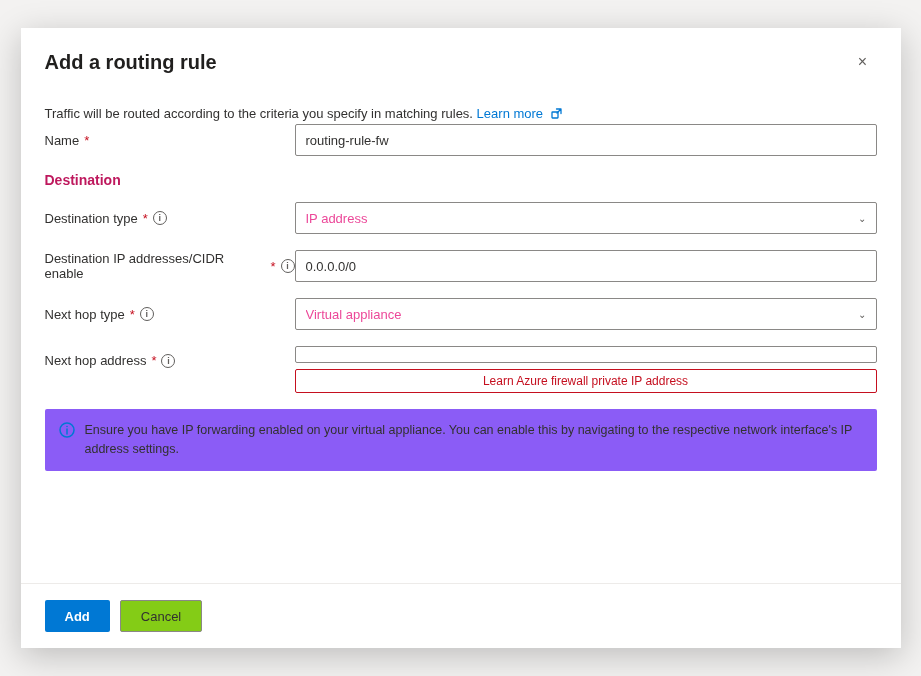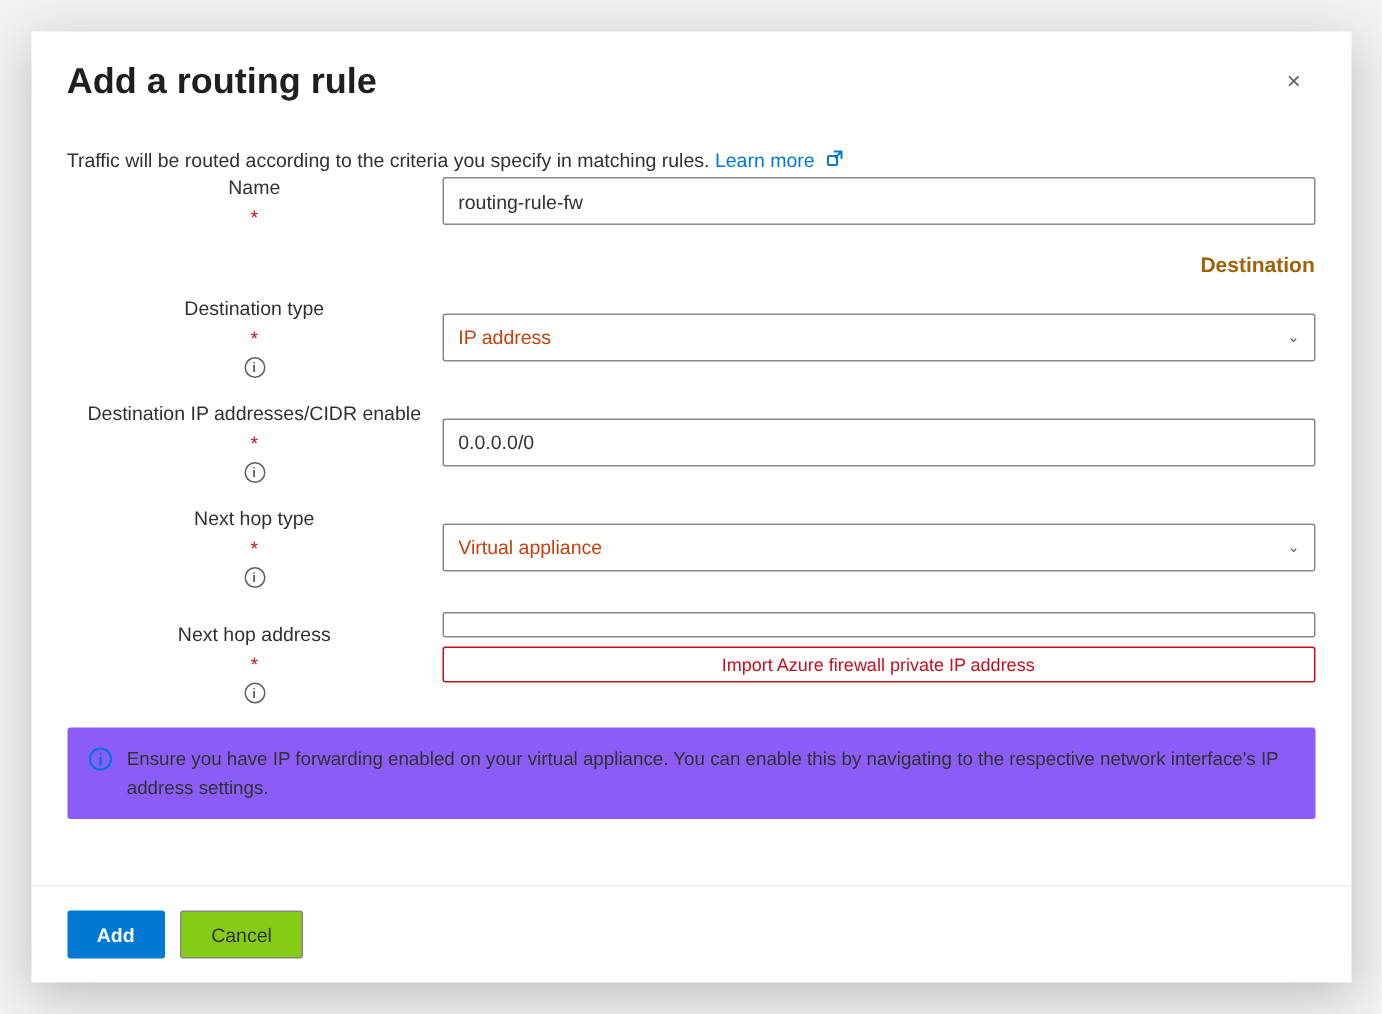--- a/index.html
+++ b/index.html
@@ -24,21 +24,21 @@
       padding: 0;
     }
     .dialog-header {
       display: flex;
       justify-content: space-between;
       align-items: center;
       padding: 20px 24px 12px 24px;
       border-bottom: none;
     }
     .dialog-title {
-      font-size: 24px;
+      font-size: 20px;
       font-weight: 600;
       color: #201f1e;
     }
     .close-btn {
       background: none;
       border: none;
       cursor: pointer;
       font-size: 16px;
       color: #605e5c;
       width: 28px;
@@ -68,21 +68,20 @@
       margin-bottom: 16px;
     }
     .form-label {
       width: 250px;
       font-size: 13px;
       color: #323130;
       flex-shrink: 0;
       display: flex;
       align-items: center;
       gap: 5px;
-      flex-direction: column;
     }
     .required-star {
       color: #c50f1f;
     }
     .info-icon {
       display: inline-flex;
       align-items: center;
       justify-content: center;
       width: 14px;
       height: 14px;
@@ -109,43 +108,42 @@
       flex: 1;
       position: relative;
     }
     .form-select {
       width: 100%;
       height: 32px;
       border: 1px solid #8a8886;
       border-radius: 2px;
       padding: 0 32px 0 10px;
       font-size: 13px;
-      color: #c2410c;
+      color: #ec4899;
       outline: none;
       appearance: none;
       background: white;
       cursor: pointer;
       font-family: inherit;
     }
     .select-chevron {
       position: absolute;
       right: 10px;
       top: 50%;
       transform: translateY(-50%);
       pointer-events: none;
       color: #605e5c;
       font-size: 10px;
     }
     .section-heading {
       font-size: 14px;
       font-weight: 600;
-      color: #a16207;
+      color: #be185d;
       margin-bottom: 14px;
       margin-top: 6px;
-      text-align: right;
     }
     .import-link {
       color: #c50f1f;
       background: none;
       border: 1.5px solid #c50f1f;
       cursor: pointer;
       font-size: 12px;
       padding: 4px 8px;
       border-radius: 2px;
       display: inline-block;
@@ -292,21 +290,21 @@
     </div>
 
     <div class="form-row" style="align-items: flex-start;">
       <div class="form-label" style="margin-top:7px;">
         <span>Next hop address</span>
         <span class="required-star">*</span>
         <span class="info-icon">i</span>
       </div>
       <div class="form-field-group">
         <input class="form-input" type="text" value="" style="">
-        <button class="import-link">Import Azure firewall private IP address</button>
+        <button class="import-link">Learn Azure firewall private IP address</button>
       </div>
     </div>
 
     <div class="info-banner">
       <span class="info-banner-icon">
         <svg width="16" height="16" viewBox="0 0 16 16" fill="none" xmlns="http://www.w3.org/2000/svg">
           <circle cx="8" cy="8" r="7" stroke="#0078d4" stroke-width="1.5" fill="none"></circle>
           <path d="M8 7v5" stroke="#0078d4" stroke-width="1.5" stroke-linecap="round"></path>
           <circle cx="8" cy="4.5" r="0.8" fill="#0078d4"></circle>
         </svg>

